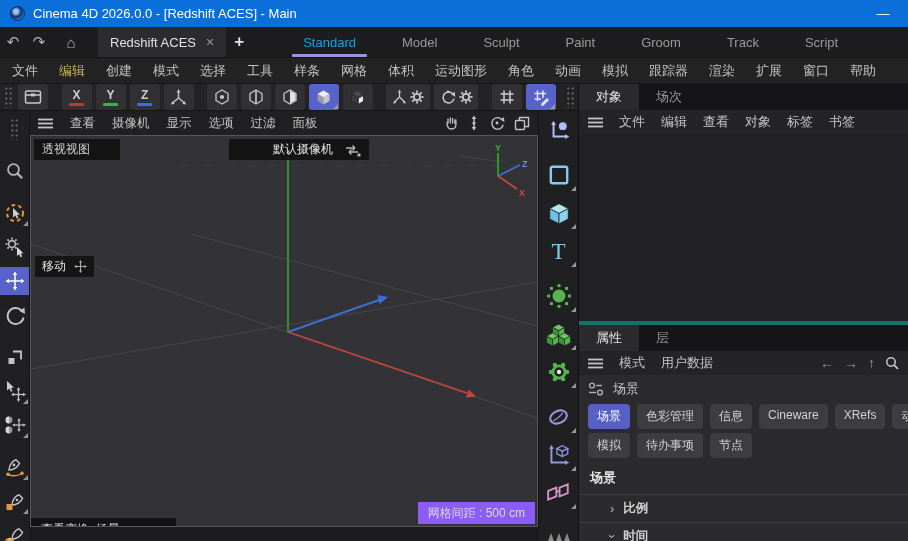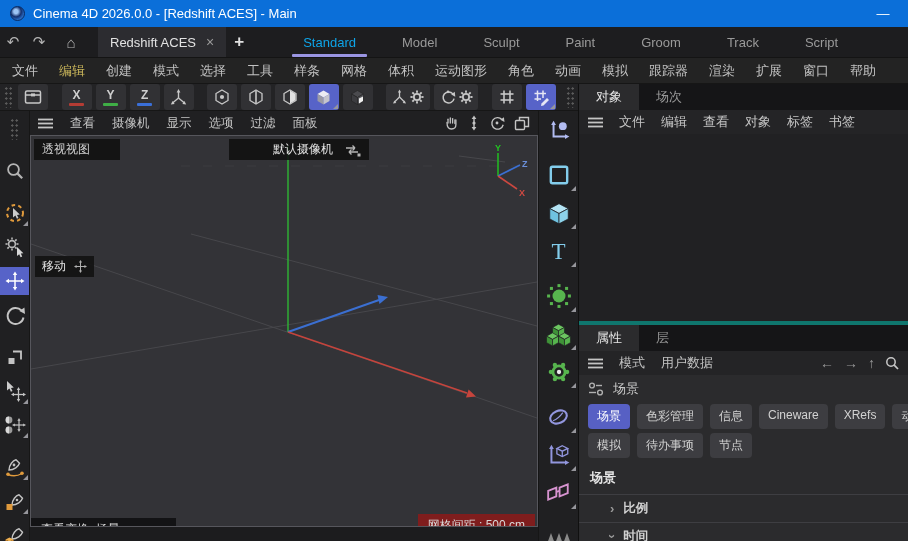--- a/index.html
+++ b/index.html
@@ -61,21 +61,21 @@
   .canvas{position:relative;height:392px;background:#333337;border:1px solid #56565c;overflow:hidden;}
   .vp-spacer{flex:1;background:#1c1c1e;}
   .vp-label{position:absolute;background:rgba(16,16,16,.88);color:#cfcfcf;font-size:12px;padding:2px 8px;}
   .vp-view{left:3px;top:3px;width:86px;}
   .vp-cam{left:198px;top:3px;color:#e6e6e6;display:flex;gap:10px;align-items:center;padding-left:44px;}
   .gizmo{position:absolute;right:6px;top:8px;}
   .tool-hint{position:absolute;left:4px;top:120px;background:rgba(18,18,18,.9);color:#e4e4e4;font-size:12px;
     padding:2px 7px;display:flex;align-items:center;gap:8px;}
   .status{position:absolute;left:0;right:0;bottom:2px;height:22px;font-size:12px;color:#dadada;}
   .status .sl{position:absolute;left:0;top:16px;height:22px;background:#131315;display:flex;align-items:center;padding:0 10px;width:145px;}
-  .status .sr{position:absolute;right:2px;top:12px;height:22px;background:#7f1d1d;display:flex;align-items:center;padding:0 10px;}
+  .status .sr{position:absolute;right:2px;top:0;height:22px;background:#8b5cf6;display:flex;align-items:center;padding:0 10px;}
 
   
   .rpal{width:40px;background:#202022;border-left:1px solid #161616;display:flex;flex-direction:column;align-items:center;overflow:hidden;}
   .rbtn{position:relative;width:36px;height:34px;margin:2px 0;display:flex;align-items:center;justify-content:center;flex:none;border-radius:3px;}
   .rgap{height:7px;flex:none;}
   .serifT{font-family:"Liberation Serif",serif;font-size:23px;color:#83cdec;line-height:1;}
 
   
   .rpanel{width:330px;display:flex;flex-direction:column;background:#2b2b2d;border-left:1px solid #101010;}
   .ptabs{height:26px;background:#151517;display:flex;align-items:stretch;flex:none;}

